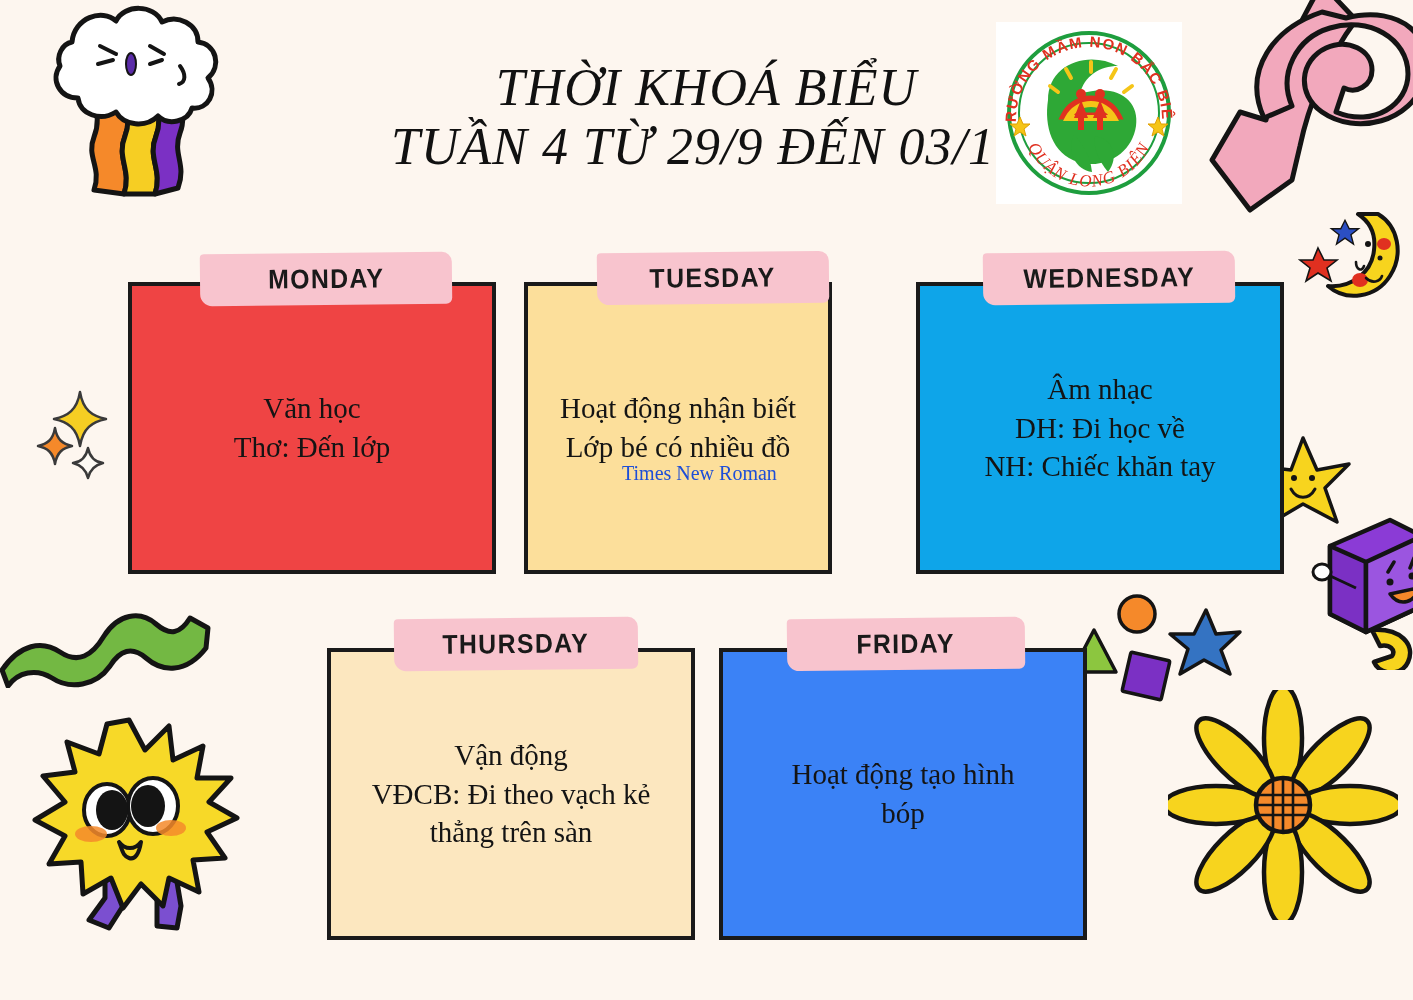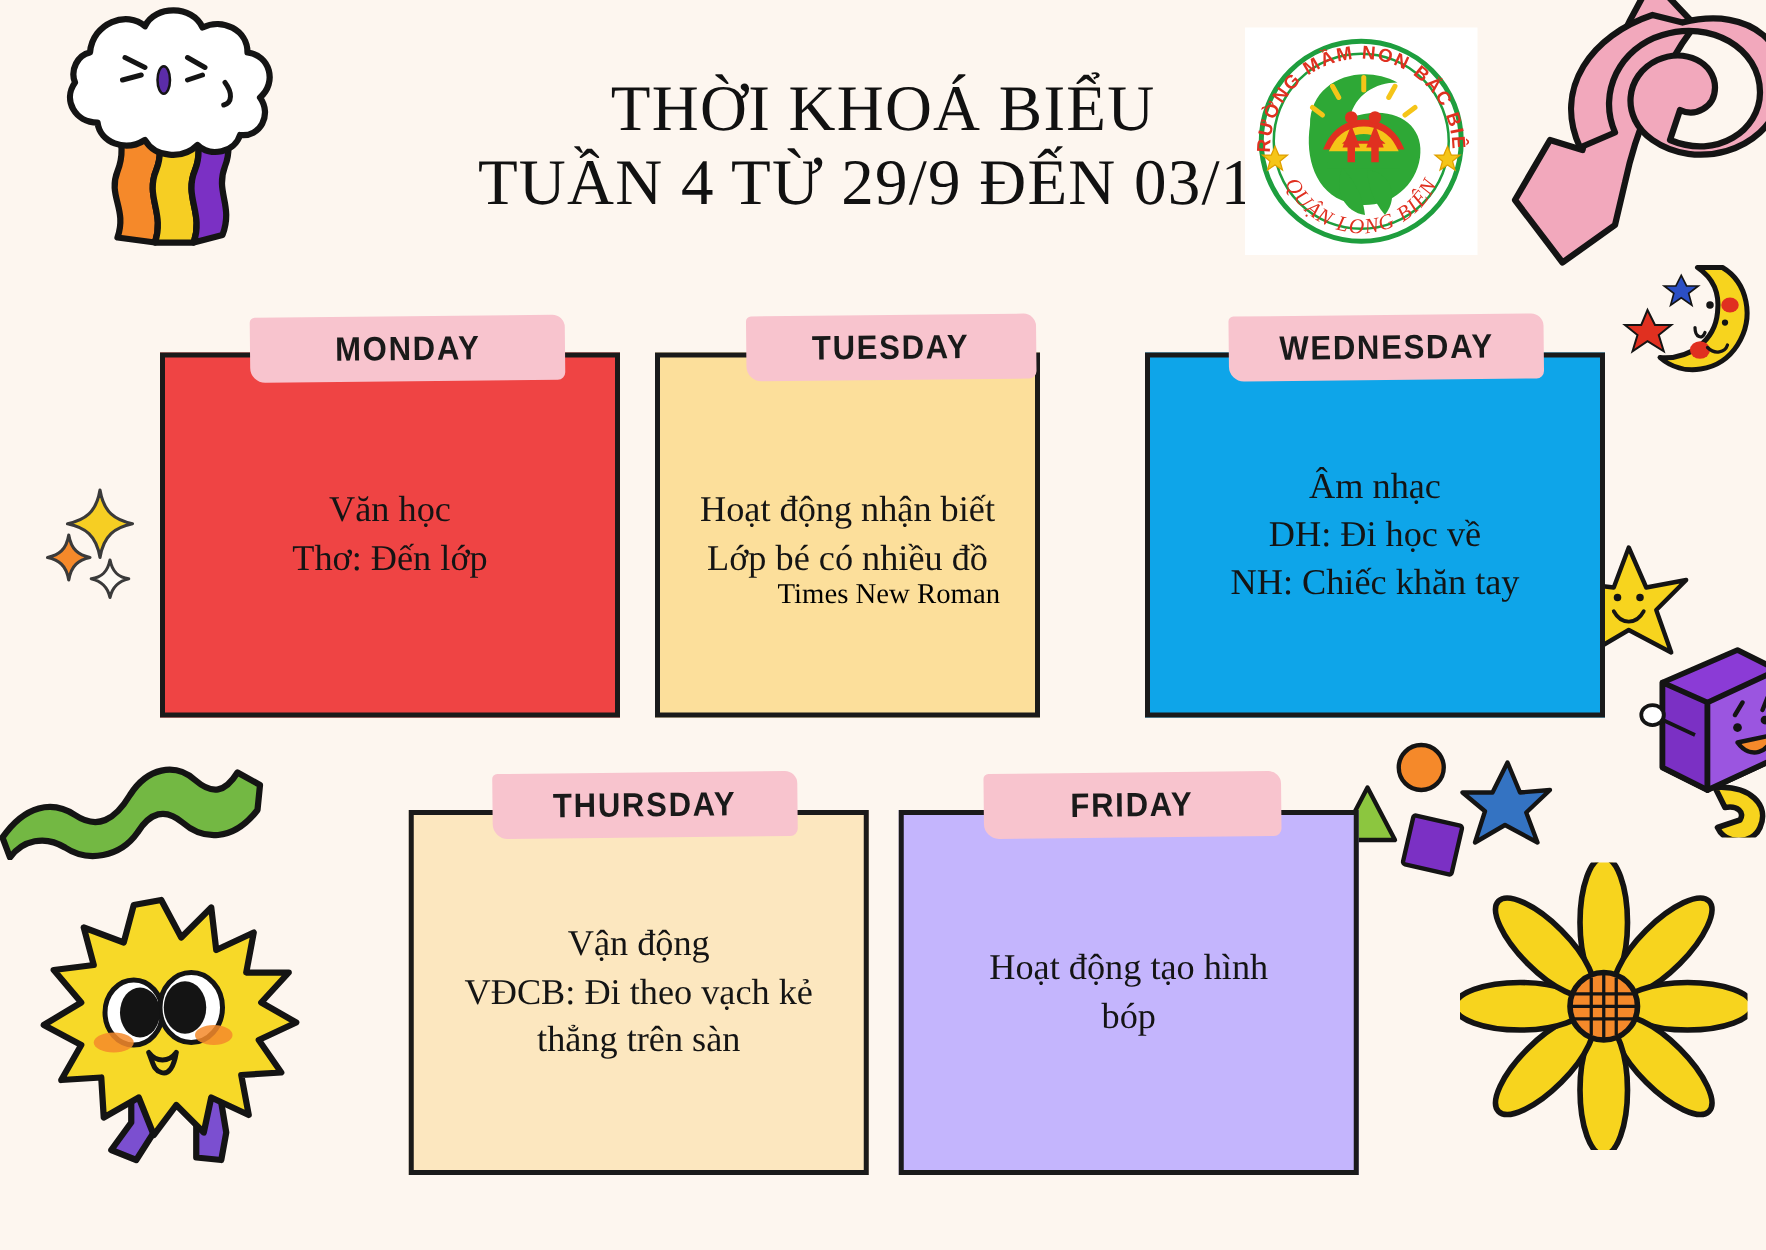--- a/index.html
+++ b/index.html
@@ -34,20 +34,21 @@
     top: 58px;
     width: 1413px;
     text-align: center;
   }
   .title-line {
     font-family: "Liberation Serif", serif;
     color: #111111;
     letter-spacing: 1px;
     line-height: 1.14;
     white-space: nowrap;
+    font-style: italic;
   }
   .title-1 { font-size: 52px; }
   .title-2 { font-size: 52px; }
 
   .logo-box {
     position: absolute;
     left: 996px;
     top: 22px;
     width: 186px;
     height: 182px;
@@ -95,31 +96,31 @@
 
   
   #card-monday     { left: 128px;  top: 282px; width: 368px; height: 292px; background:#ef4444; }
   #tab-monday      { left: 200px;  top: 253px; width: 252px; height: 52px; font-size: 27px; }
   #card-tuesday    { left: 524px;  top: 282px; width: 308px; height: 292px; background:#FCDF9B; }
   #tab-tuesday     { left: 597px;  top: 252px; width: 232px; height: 52px; font-size: 27px; }
   #card-wednesday  { left: 916px;  top: 282px; width: 368px; height: 292px; background:#0ea5e9; }
   #tab-wednesday   { left: 983px;  top: 252px; width: 252px; height: 52px; font-size: 27px; }
   #card-thursday   { left: 327px;  top: 648px; width: 368px; height: 292px; background:#FCE7BF; }
   #tab-thursday    { left: 394px;  top: 618px; width: 244px; height: 52px; font-size: 27px; }
-  #card-friday     { left: 719px;  top: 648px; width: 368px; height: 292px; background:#c4b5fd;justify-content:flex-end; }
+  #card-friday     { left: 719px;  top: 648px; width: 368px; height: 292px; background:#3b82f6;justify-content:flex-end; }
   #tab-friday      { left: 787px;  top: 618px; width: 238px; height: 52px; font-size: 27px; }
   .txt-26 { font-size: 29px; }
 
   .watermark {
     position: absolute;
     left: 622px;
     top: 462px;
     font-family: "Liberation Serif", serif;
-    font-size: 23px;
-    color: #000000;
+    font-size: 20px;
+    color: #1d4ed8;
     z-index: 6;
     white-space: nowrap;
   }
 </style>
 </head>
 <body style="background: rgb(253, 246, 239);">
 
 <div class="stage">
 
   <svg class="deco" style="left:12px; top:2px;" width="215" height="210" viewBox="0 0 215 210">

